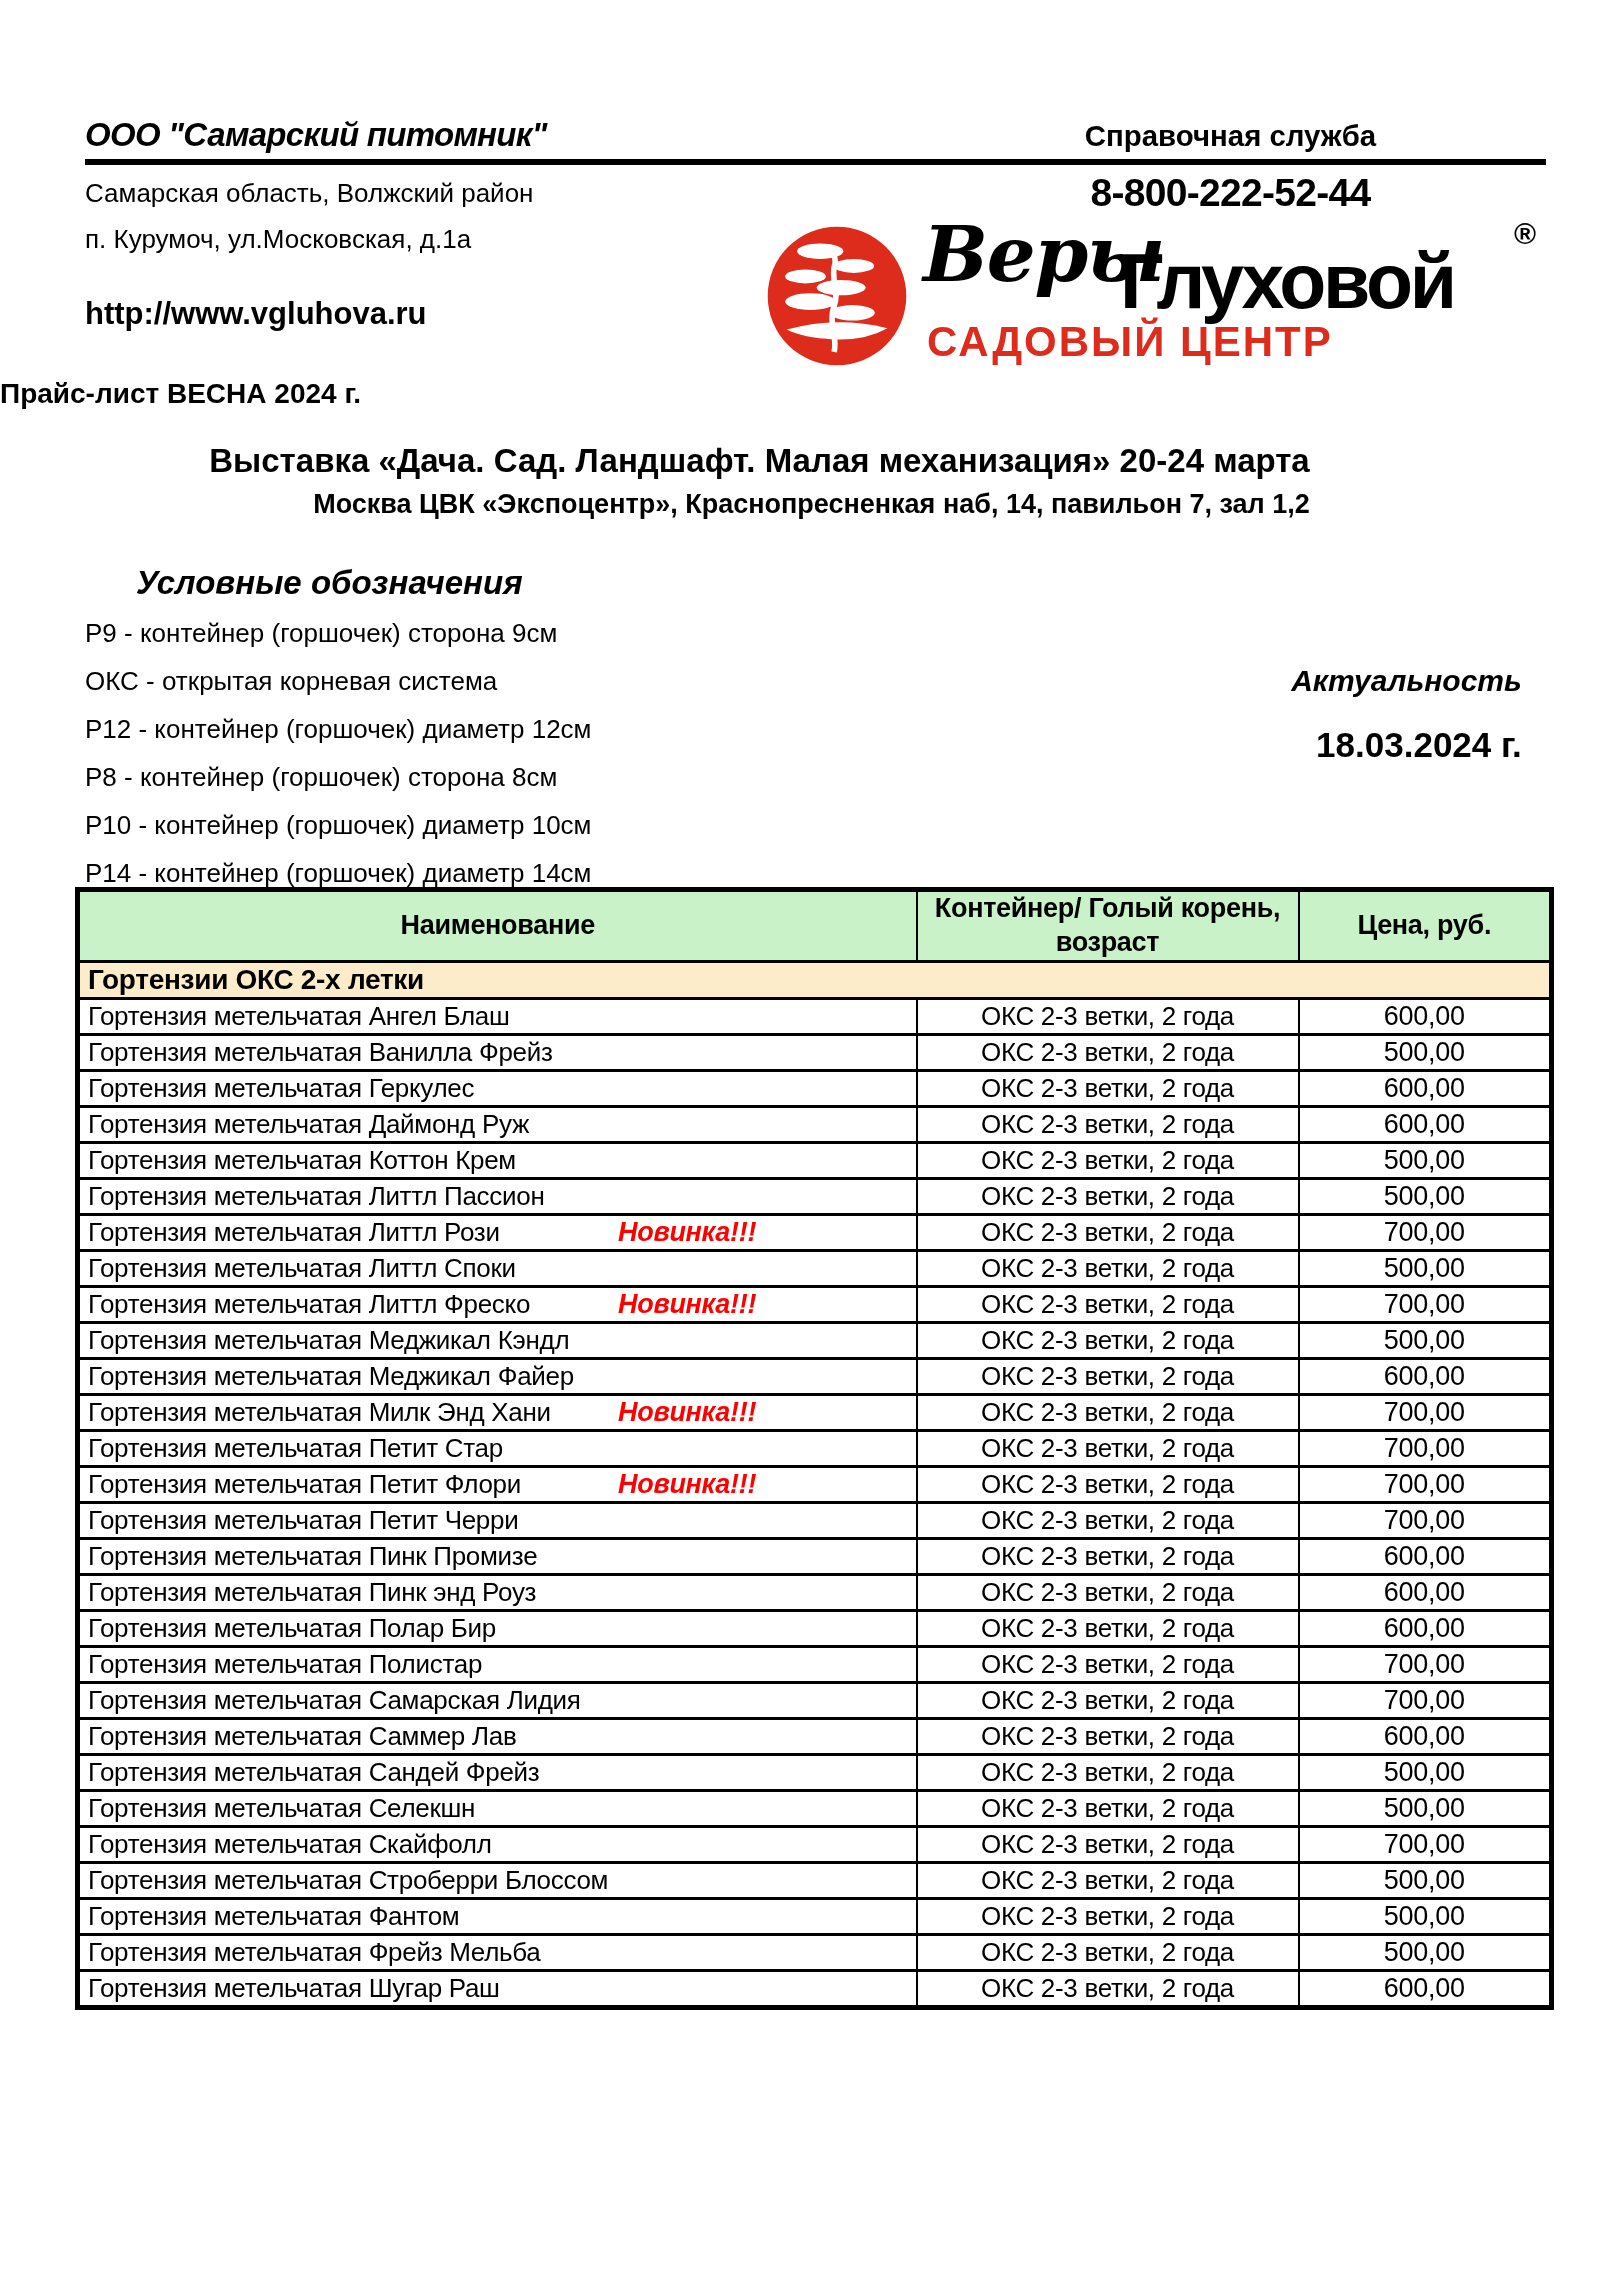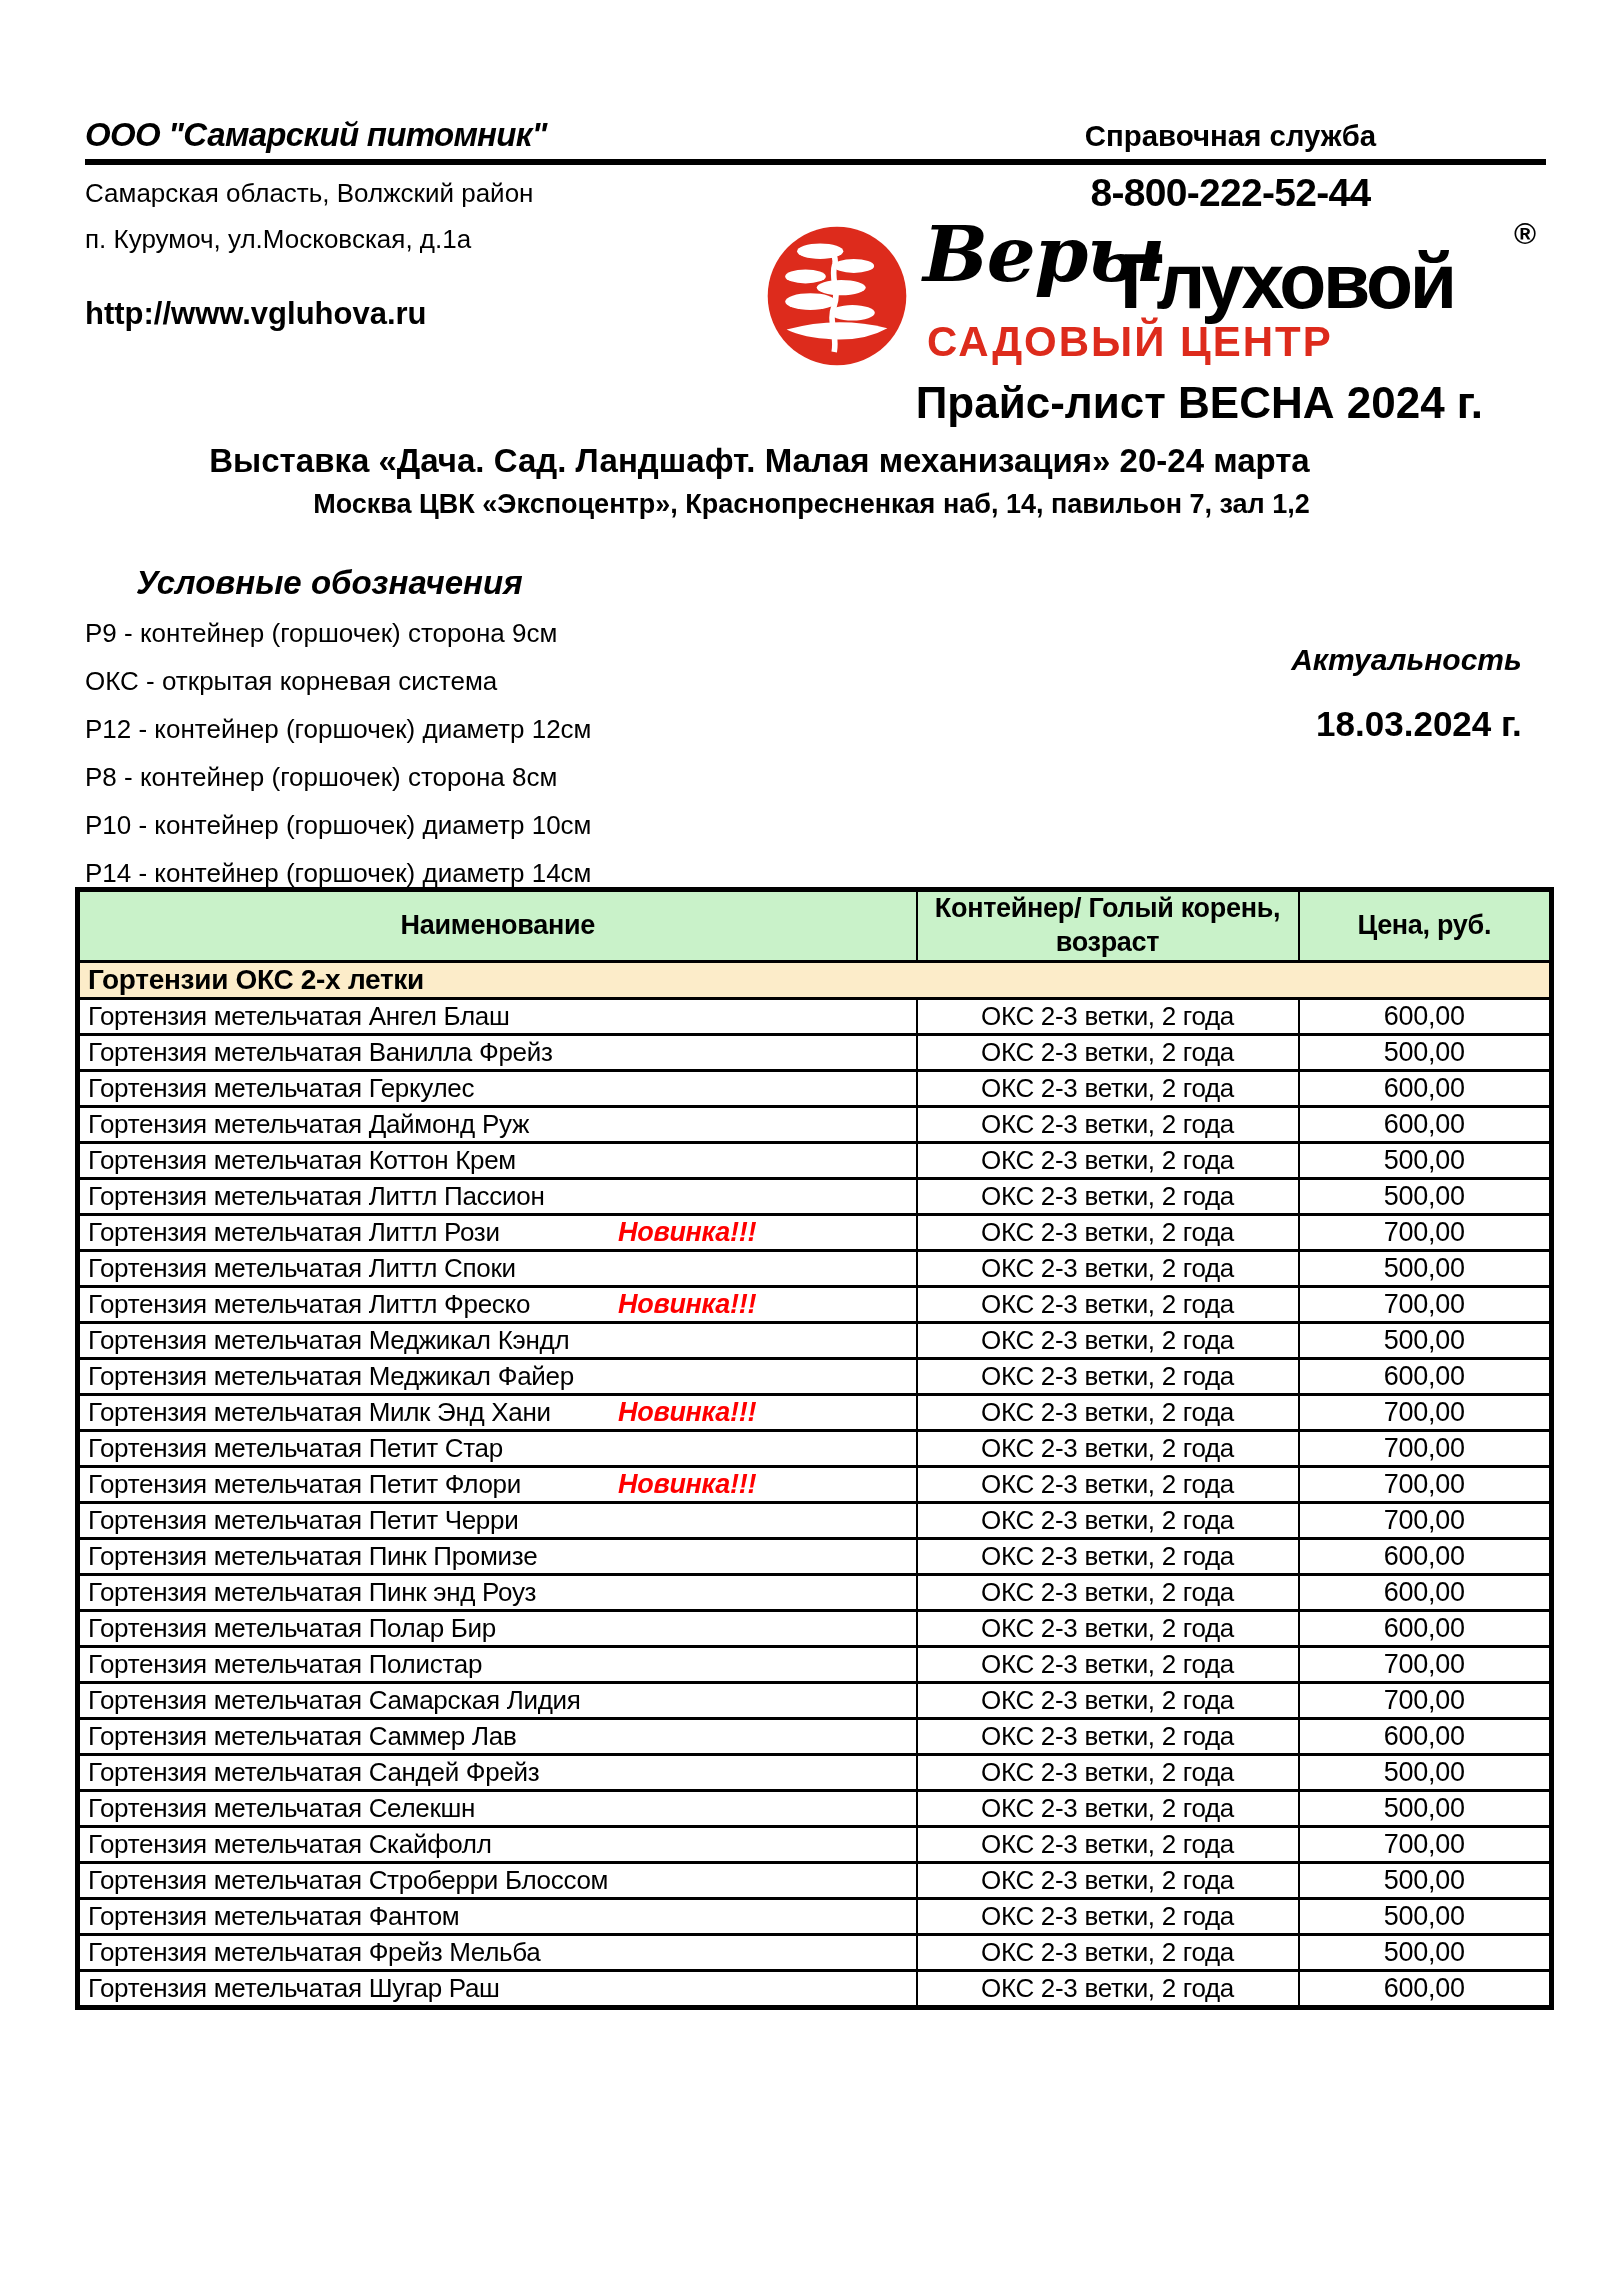--- a/index.html
+++ b/index.html
@@ -24,31 +24,31 @@
 
   
   .logo{position:absolute;left:767px;top:221px;width:805px;height:154px;}
   .logo-circle{position:absolute;left:0;top:5.2px;width:140px;height:140px;}
   .logo-script{position:absolute;left:156px;top:-11.8px;font-family:"DejaVu Serif",serif;font-style:italic;font-weight:bold;font-size:77px;letter-spacing:-1.3px;}
   .logo-name{position:absolute;left:353px;top:-6.5px;font-size:77px;font-weight:bold;letter-spacing:-3.3px;margin-top:22px;}
   .logo-reg{position:absolute;left:747px;top:-3.9px;font-size:30px;font-weight:bold;}
   .logo-sub{position:absolute;left:160px;top:97px;font-size:42px;font-weight:bold;color:var(--brand-red);letter-spacing:2px;white-space:nowrap;}
 
   
-  .doc-title{position:absolute;left:0;top:378px;width:1483px;text-align:right;font-size:44px;font-weight:bold;}
+  .doc-title{position:absolute;left:0;top:378px;width:1483px;text-align:left;font-size:28px;font-weight:bold;}
   .doc-subtitle{position:absolute;left:0;top:442px;width:1519px;text-align:center;font-size:33px;font-weight:bold;}
   .doc-location{position:absolute;left:0;top:489px;width:1623px;text-align:center;font-size:27px;font-weight:bold;}
 
   
   .legend-heading{position:absolute;left:136px;top:564px;font-size:33px;font-weight:bold;font-style:italic;}
   .legend-list{position:absolute;left:85px;top:609px;font-size:26px;line-height:48px;}
   .legend-item{display:block;}
 
   
-  .actuality{position:absolute;left:1204px;top:643px;width:327px;text-align:right;padding-right:9.2px;}
+  .actuality{position:absolute;left:1204px;top:664px;width:327px;text-align:right;padding-right:9.2px;}
   .actuality-label{font-size:30px;font-weight:bold;font-style:italic;}
   .actuality-date{font-size:35px;font-weight:bold;margin-top:27px;}
 
   
   table.price{position:absolute;left:75px;top:887px;width:1474px;border-collapse:collapse;table-layout:fixed;}
   table.price th, table.price td{border:2.6px solid #000;border-top-width:3.9px;border-bottom-width:3.9px;overflow:hidden;}
   table.price{border:5.2px solid #000;}
   th.h{background:var(--table-header-bg);font-size:27px;font-weight:bold;text-align:center;height:68px;line-height:1.25;padding:0 13px;letter-spacing:-0.3px;}
   td.section{background:var(--section-bg);font-size:28px;font-weight:bold;text-align:left;height:37px;padding:0 0 0 7.9px;letter-spacing:-0.3px;}
   td.c-name{position:relative;font-size:26px;text-align:left;height:35px;padding:0 0 0 7.9px;letter-spacing:-0.3px;white-space:nowrap;}

